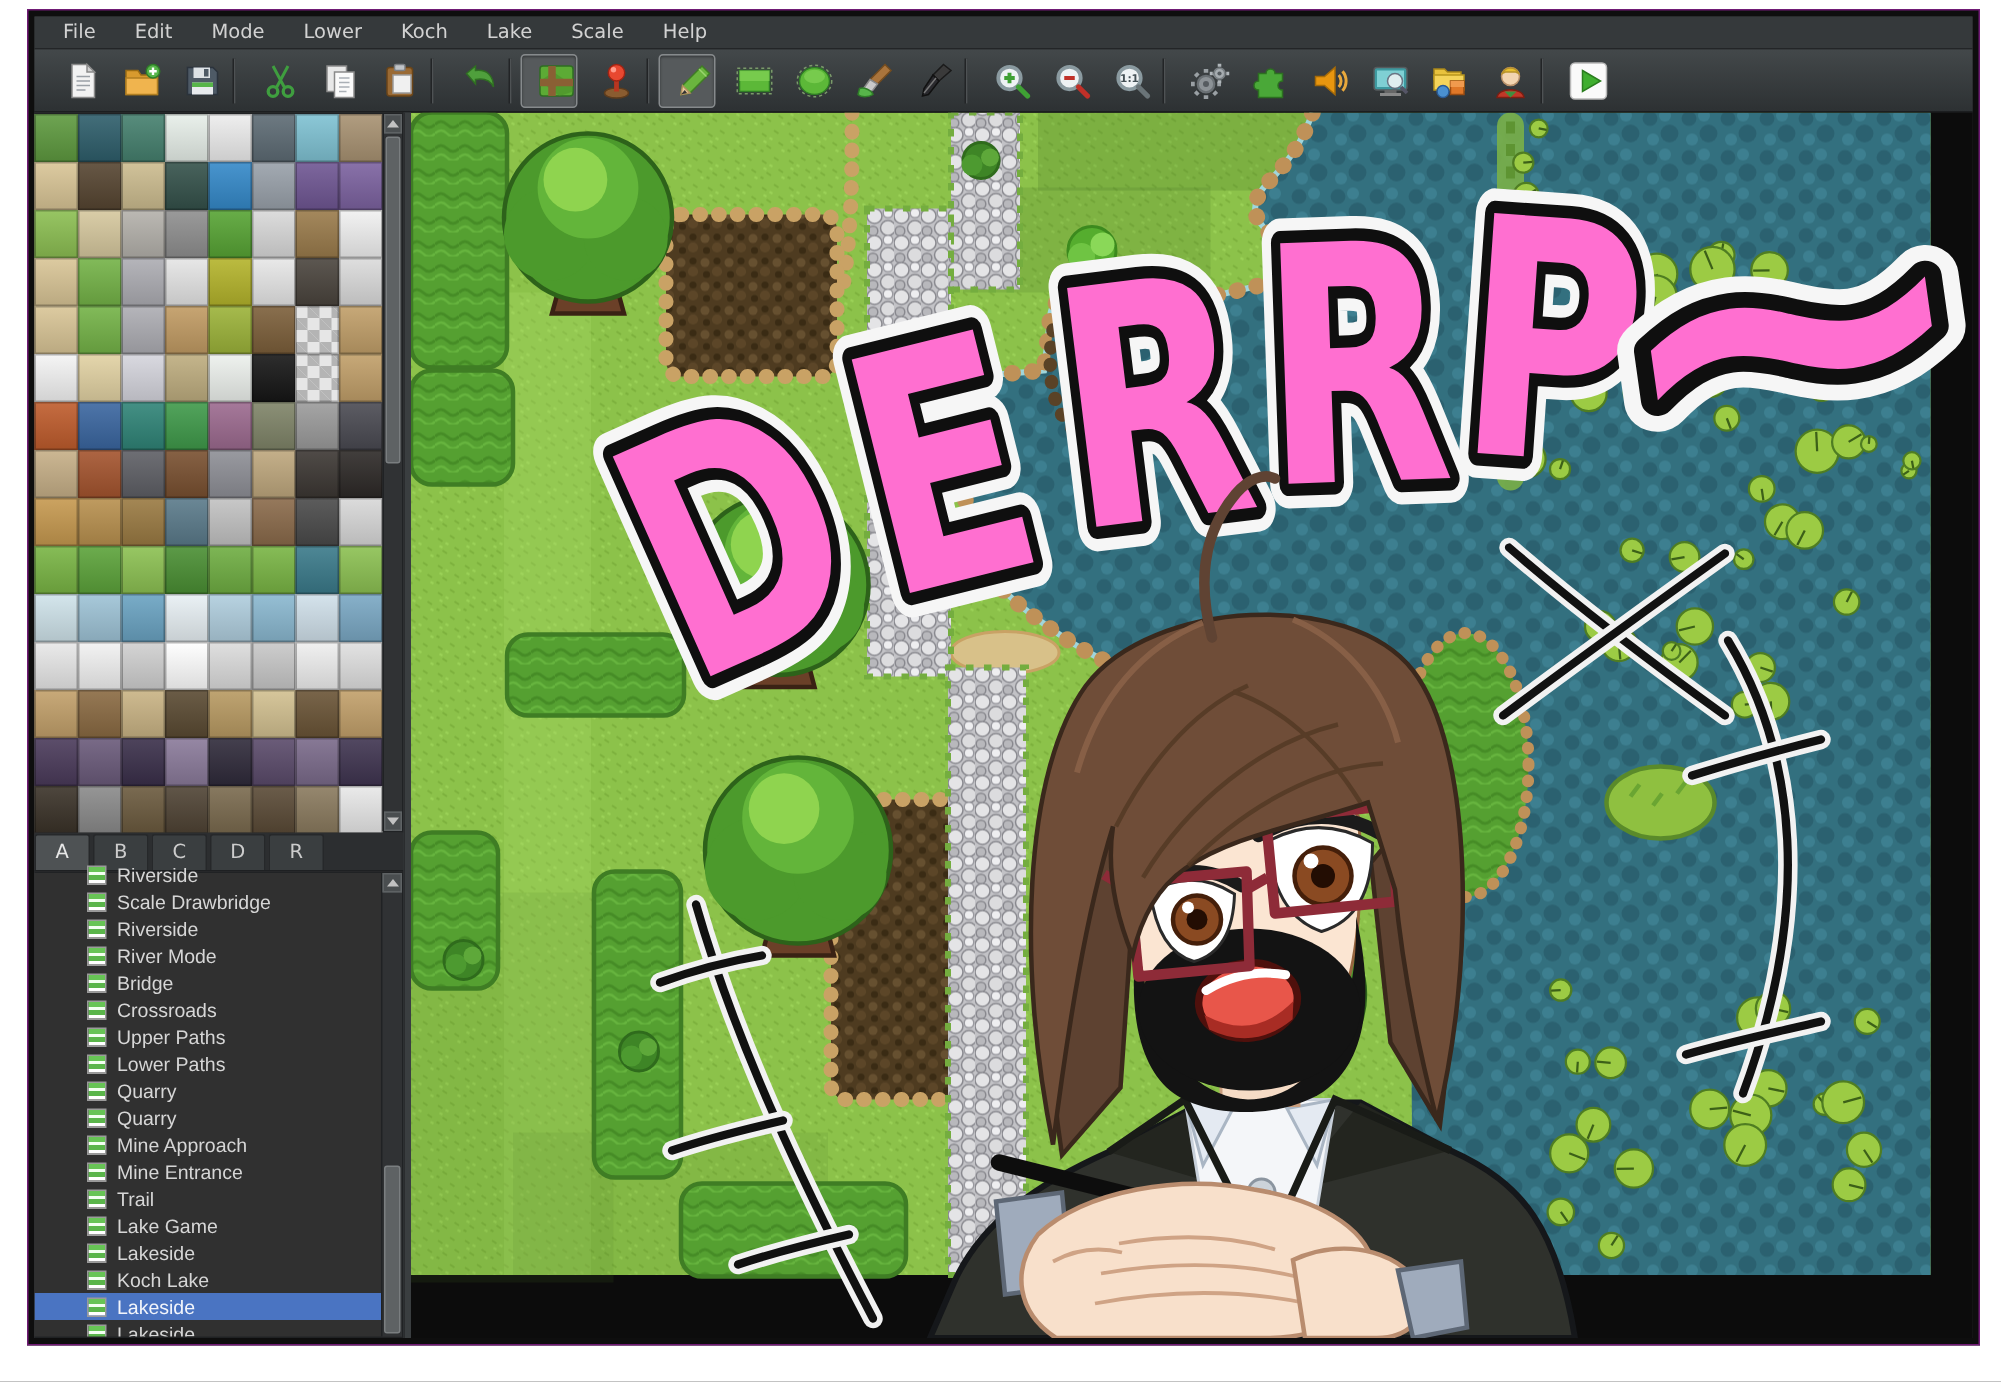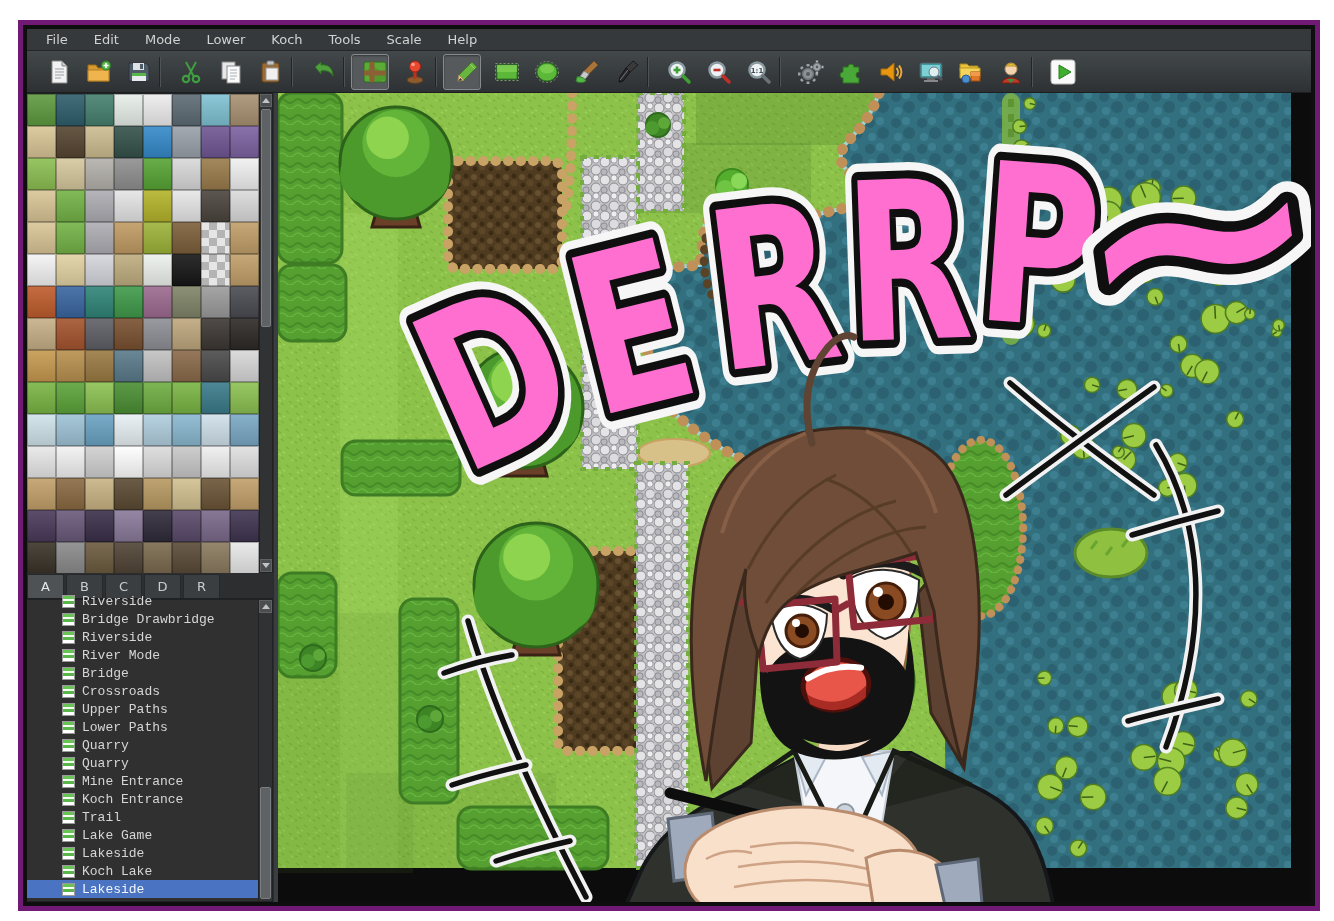--- a/index.html
+++ b/index.html
@@ -1,18 +1,18 @@
 <!DOCTYPE html>
 <html><head>
 <meta charset="utf-8">
 <style>
   * { margin:0; padding:0; box-sizing:border-box; }
   html,body { width:1334px; height:921px; background:#ffffff; font-family:"DejaVu Sans",sans-serif; overflow:hidden; }
-  .frame { position:absolute; left:18px; top:20px; width:1302px; height:891px;
-           background:#0e0e0e; border:5px solid #701a75; padding:4px; }
+  .frame { position:absolute; left:18px; top:6px; width:1302px; height:891px;
+           background:#0e0e0e; border:1px solid #701a75; padding:4px; }
   .app { width:100%; height:100%; display:flex; flex-direction:column; background:#2f3335; }
 
   
   .menubar { height:22px; background:#35393b; border-bottom:1px solid #232527;
              display:flex; align-items:center; padding-left:6px; }
   .mi { color:#d2d2d2; font-size:13px; padding:0 13px; height:100%; line-height:21px; cursor:default; }
 
   
   .toolbar { height:42px; background:linear-gradient(#43484a,#2d3133); border-bottom:1px solid #1c1e20;
              display:flex; align-items:center; padding-left:8px; }
@@ -48,21 +48,21 @@
   
   .tabbar { height:26px; background:#2c2e30; display:flex; align-items:flex-end; padding-left:0;
             border-bottom:1px solid #1e2022; }
   .tab { width:37px; height:24px; margin-right:2px; background:#3a3e40; color:#cccccc; font-size:13px;
          display:flex; align-items:center; justify-content:center; border:1px solid #26282a; border-bottom:none;
          border-radius:2px 2px 0 0; }
   .tab.sel { background:#4e5254; color:#e8e8e8; }
 
   
   .maplist-wrap { flex:1; display:flex; border:1px solid #202224; border-left:none; background:#303030; min-height:0; }
-  .maplist { flex:1; overflow:hidden; margin-top:-8px; font-family:Liberation Mono, monospace; }
+  .maplist { flex:1; overflow:hidden; margin-top:-8px; font-family:Liberation Sans, sans-serif; }
   .mrow { height:18px; display:flex; align-items:center; padding-left:35px; color:#d6d6d6; font-size:13px; white-space:nowrap; }
   .mrow.sel { background:#4a74c2; color:#f2f5fb; }
   .micon { width:13px; height:13px; margin-right:7px; flex:0 0 auto; border:1px solid #9a9a9a;
            background:linear-gradient(180deg,#67c455 0 30%,#f2fff0 30% 46%,#5ab54a 46% 76%,#ffffff 76% 100%); }
 
   .splitter { width:5px; background:#3a3e40; border-left:1px solid #2a2c2e; }
   .canvas { flex:1; background:#0c0c0c; position:relative; overflow:hidden; }
   .canvas svg { display:block; }
 
   .dl { font-family:"DejaVu Sans",sans-serif; font-weight:bold; font-size:200px;
@@ -76,21 +76,21 @@
 <body>
 
 <div class="frame">
  <div class="app">
   <div class="menubar" id="menubar">
         <div class="mi">File</div>
         <div class="mi">Edit</div>
         <div class="mi">Mode</div>
         <div class="mi">Lower</div>
         <div class="mi">Koch</div>
-        <div class="mi">Tools</div>
+        <div class="mi">Lake</div>
         <div class="mi">Scale</div>
         <div class="mi">Help</div>
       </div>
   <div class="toolbar" id="toolbar">
         <div class="tbtn">
           <svg viewBox="0 0 26 26" fill="none">
             <path d="M6 2h10l5 5v17H6z" fill="#f2f2f2" stroke="#8a8a8a"></path>
             <path d="M16 2l5 5h-5z" fill="#cfcfcf" stroke="#8a8a8a"></path>
             <g stroke="#9aa0a6">
               <path d="M9 10h9M9 13h9M9 16h9M9 19h6"></path>
@@ -425,21 +425,21 @@
             <div class="tab">R</div>
           </div>
       <div class="maplist-wrap">
         <div class="maplist" id="maplist">
               <div class="mrow">
                 <span class="micon"></span>
                 <span>Riverside</span>
               </div>
               <div class="mrow">
                 <span class="micon"></span>
-                <span>Bridge Drawbridge</span>
+                <span>Scale Drawbridge</span>
               </div>
               <div class="mrow">
                 <span class="micon"></span>
                 <span>Riverside</span>
               </div>
               <div class="mrow">
                 <span class="micon"></span>
                 <span>River Mode</span>
               </div>
               <div class="mrow">
@@ -461,25 +461,25 @@
               <div class="mrow">
                 <span class="micon"></span>
                 <span>Quarry</span>
               </div>
               <div class="mrow">
                 <span class="micon"></span>
                 <span>Quarry</span>
               </div>
               <div class="mrow">
                 <span class="micon"></span>
+                <span>Mine Approach</span>
+              </div>
+              <div class="mrow">
+                <span class="micon"></span>
                 <span>Mine Entrance</span>
-              </div>
-              <div class="mrow">
-                <span class="micon"></span>
-                <span>Koch Entrance</span>
               </div>
               <div class="mrow">
                 <span class="micon"></span>
                 <span>Trail</span>
               </div>
               <div class="mrow">
                 <span class="micon"></span>
                 <span>Lake Game</span>
               </div>
               <div class="mrow">

